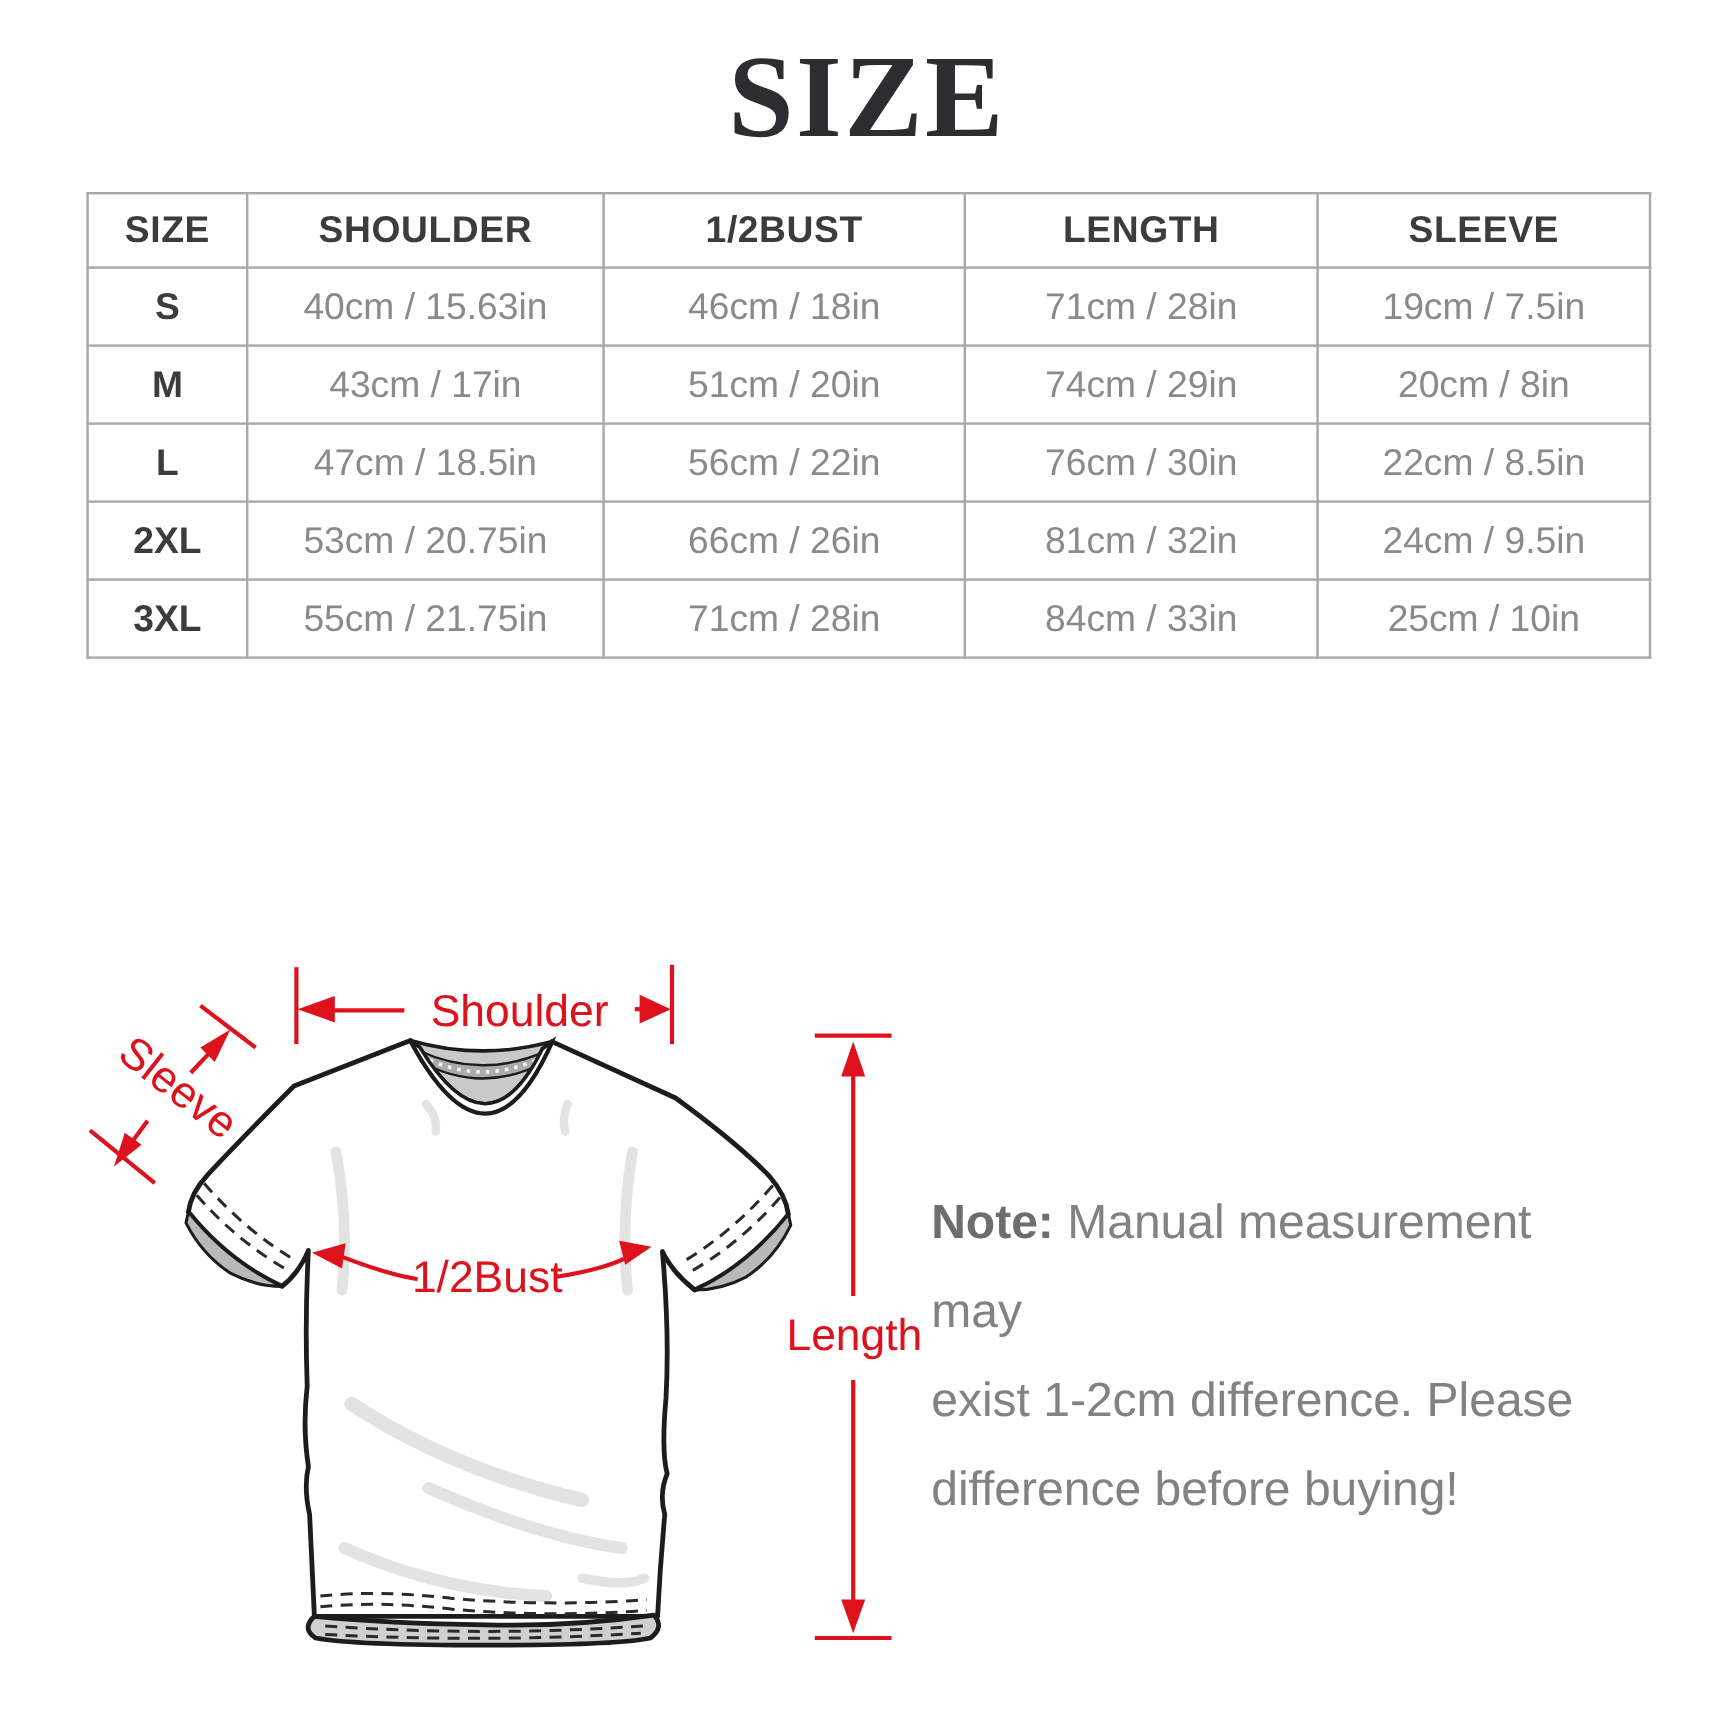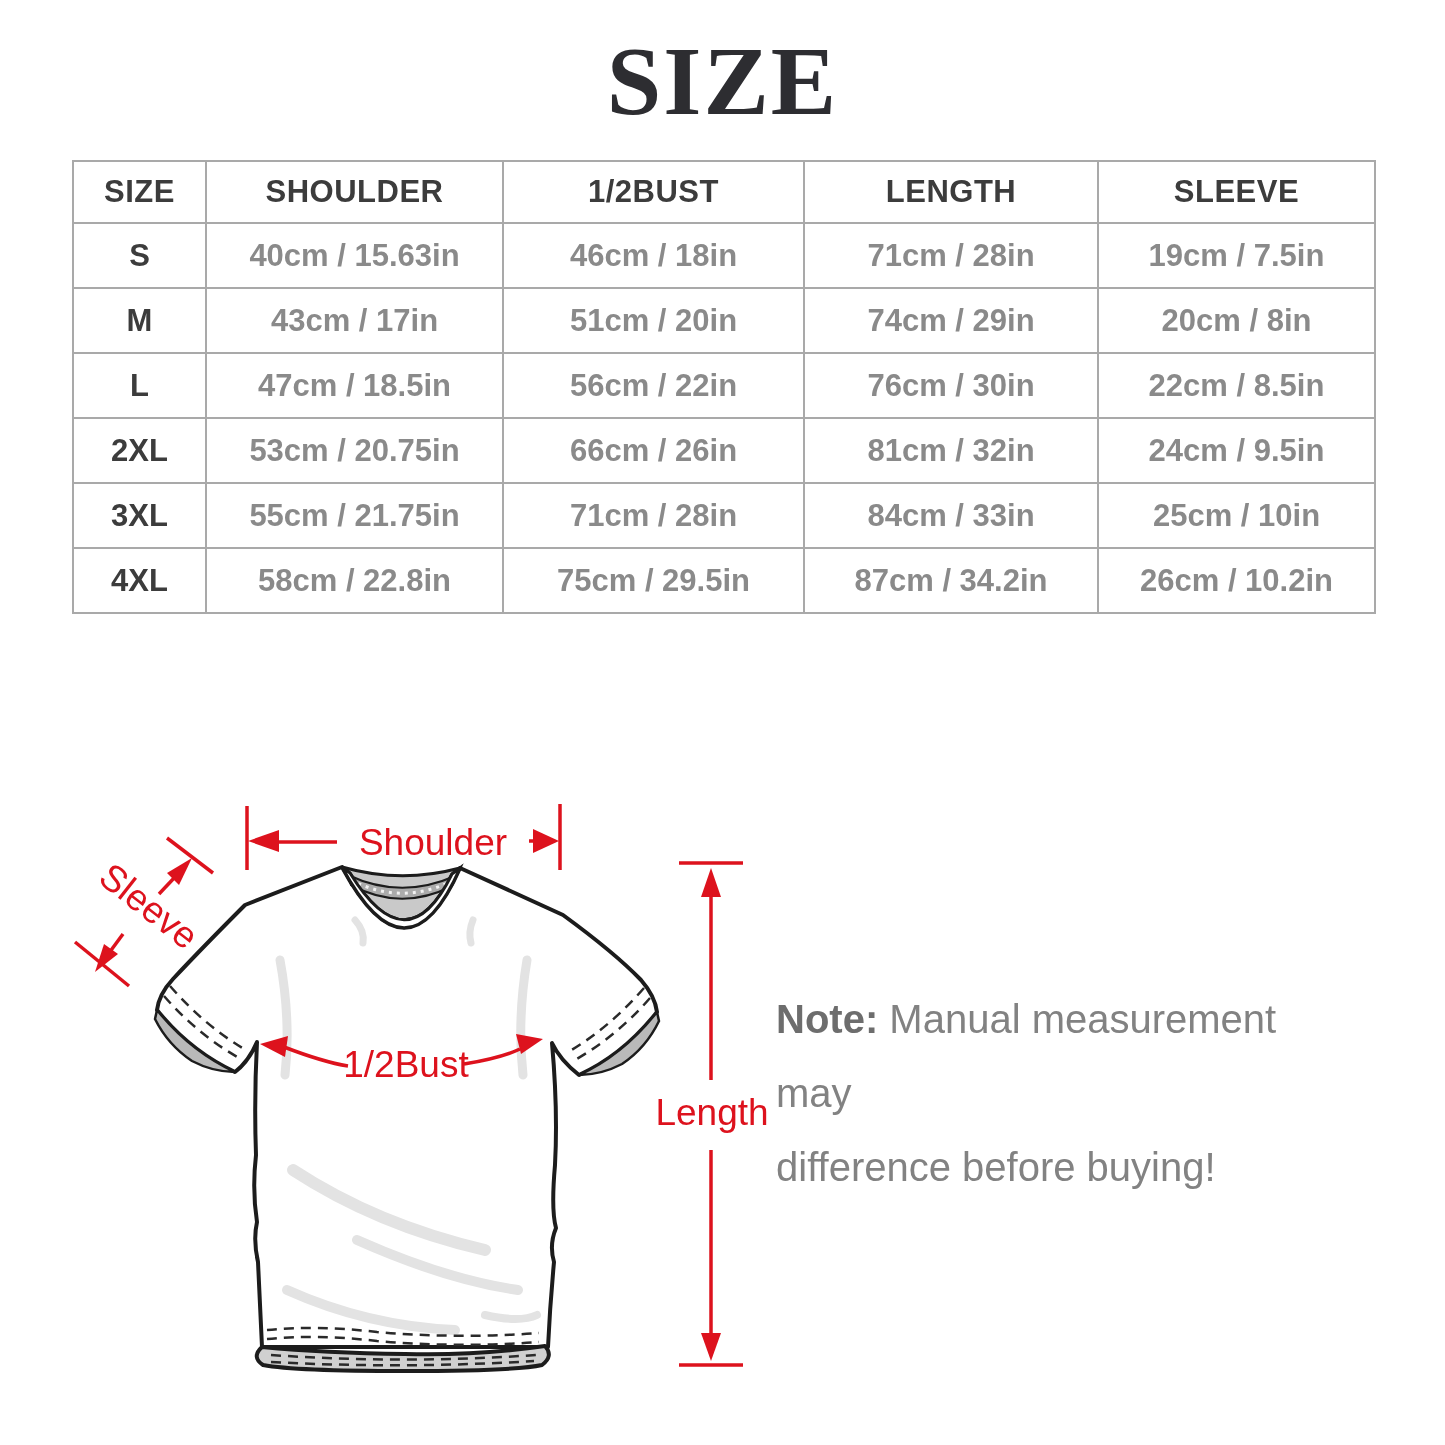--- a/index.html
+++ b/index.html
@@ -24,21 +24,21 @@
   }
   table.size-table th, table.size-table td{
     border:2px solid var(--border); text-align:center; vertical-align:middle;
     padding:0;
   }
   table.size-table th{
     height:60px; font-size:31px; font-weight:bold; color:var(--header_text);
     letter-spacing:0.5px;
   }
   table.size-table td{
-    height:63px; font-size:31px; font-weight:bold; color:var(--cell_text);
+    height:63px; font-size:31px; font-weight:normal; color:var(--cell_text);
   }
   table.size-table td.size-col{ font-weight:bold; color:var(--header_text); }
   .diagram-svg{ position:absolute; left:55px; top:770px; }
   .note{
     position:absolute; left:776px; top:982px; width:575px;
     font-size:40px; line-height:74px; color:var(--note_text);
   }
   .note .bold{ font-weight:bold; color:var(--note_bold); }
   
   .shirt-outline{ fill:#ffffff; stroke:var(--ink); stroke-width:4; stroke-linejoin:round; }
@@ -107,27 +107,20 @@
         <td>81cm / 32in</td>
         <td>24cm / 9.5in</td>
       </tr>
       <tr>
         <td class="size-col">3XL</td>
         <td>55cm / 21.75in</td>
         <td>71cm / 28in</td>
         <td>84cm / 33in</td>
         <td>25cm / 10in</td>
       </tr>
-      <tr>
-        <td class="size-col">4XL</td>
-        <td>58cm / 22.8in</td>
-        <td>75cm / 29.5in</td>
-        <td>87cm / 34.2in</td>
-        <td>26cm / 10.2in</td>
-      </tr>
     </tbody>
   </table>
 
   <svg class="diagram-svg" width="740" height="670" viewBox="0 0 740 670">
 
     <g>
       <path class="shirt-outline" d="
         M190,135 L287,97 Q352,218 405,98 L508,145
         Q560,183 586,210 Q600,226 602,242
         Q568,285 524,305 Q505,290 497,273
@@ -201,16 +194,17 @@
       <path class="anno-line" d="M656,124 L656,310"></path>
       <text class="anno-text" x="657" y="355" text-anchor="middle">Length</text>
       <path class="anno-line" d="M656,380 L656,566"></path>
       <polygon class="anno-head" points="656,591 646,563 666,563"></polygon>
       <path class="anno-line" d="M624,595 L688,595"></path>
     </g>
   </svg>
 
   <div class="note">
     <div><span class="bold">Note:</span><span> Manual measurement may</span></div>
+    <div>exist 1-2cm difference. Please</div>
     <div>difference before buying!</div>
   </div>
 
 </div>
 
 </body></html>

